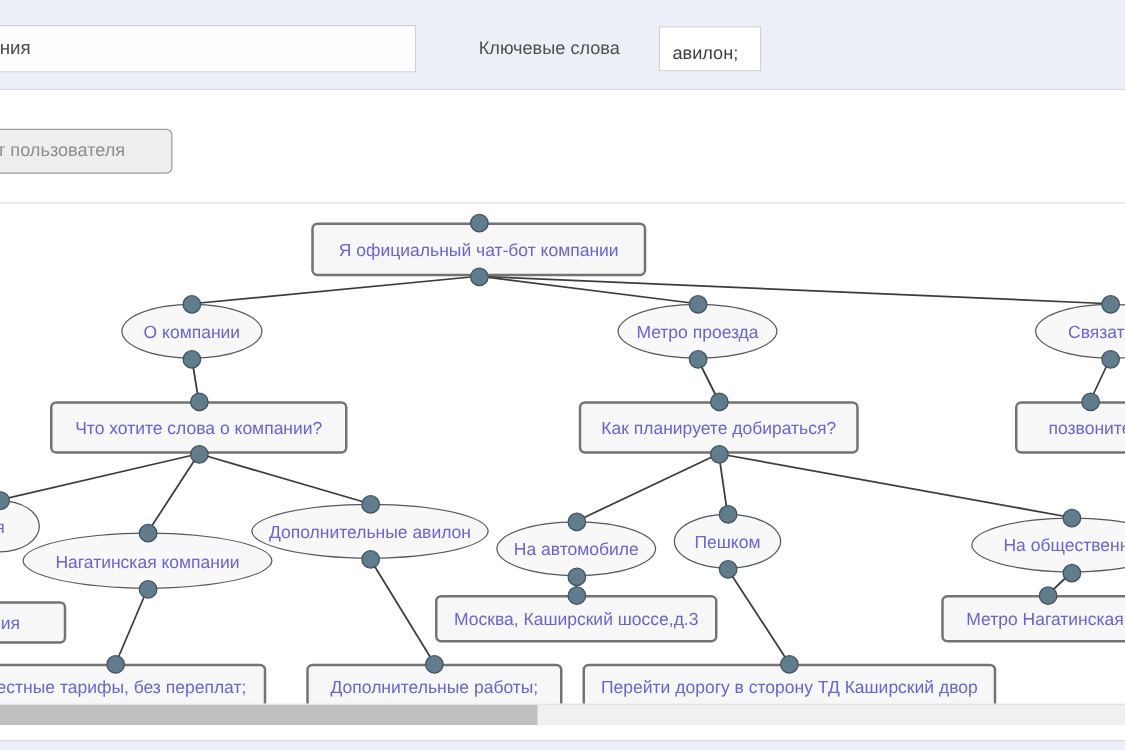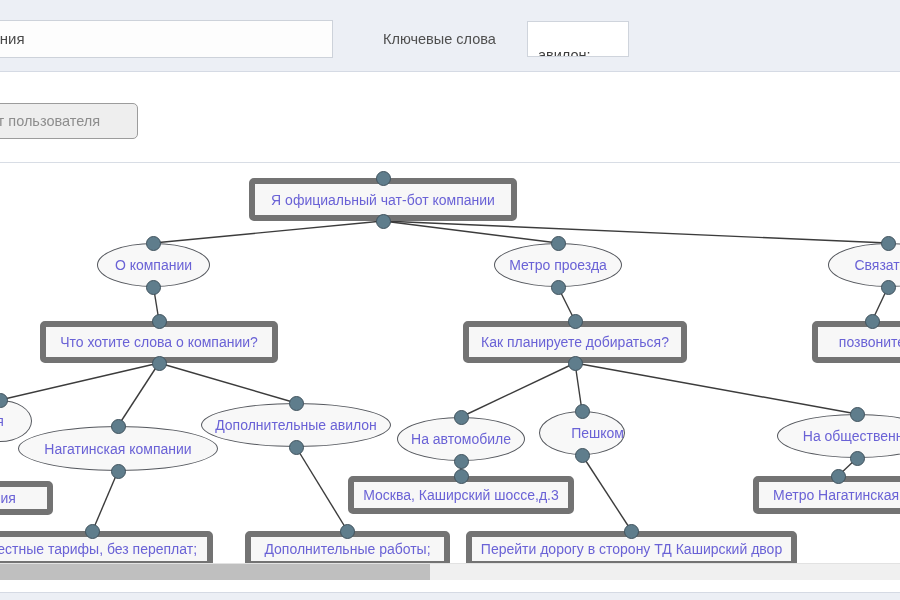--- a/index.html
+++ b/index.html
@@ -43,27 +43,27 @@
   .kw-label {
     position: absolute;
     left: 383px; top: 31px;
     font-size: 14.5px;
     color: #4f4f4f;
     white-space: nowrap;
   }
   .kw-input {
     position: absolute;
     left: 527px; top: 21px;
-    width: 102px; height: 36px;
+    width: 82px; height: 36px;
     background: #ffffff;
     border: 1px solid #cfd4dc;
     box-sizing: border-box;
     font-size: 14.5px;
     color: #3d3d3d;
-    padding: 16px 10px;
+    padding: 4px 10px;
     line-height: 34px;
     white-space: nowrap;
     overflow: hidden;
   }
 
   
   .toolbar {
     position: absolute;
     left: 0; top: 73px;
     width: 900px; height: 90px;
@@ -140,21 +140,21 @@
     display: flex;
     align-items: center;
     justify-content: center;
     color: #6a62d6;
     font-size: 14px;
     white-space: nowrap;
     font-family: "Liberation Sans", sans-serif;
   }
   .node.rect {
     background: #f7f7f7;
-    border: 6px solid #737373;
+    border: 2px solid #737373;
     border-radius: 5px;
   }
   .node.ellipse {
     background: #f8f8f8;
     border: 1px solid #55585e;
     border-radius: 50%;
   }
   .node .lbl { pointer-events: none; }
 
   .dot {
@@ -268,21 +268,21 @@
         </div>
         <div class="node ellipse" style="left: 18px; top: 263px; width: 200px; height: 45px;">
           <span class="lbl">Нагатинская компании</span>
         </div>
         <div class="node ellipse" style="left: 201px; top: 240px; width: 190px; height: 44px;">
           <span class="lbl">Дополнительные авилон</span>
         </div>
         <div class="node ellipse" style="left: 397px; top: 254px; width: 128px; height: 44px; justify-content: center;">
           <span class="lbl">На автомобиле</span>
         </div>
-        <div class="node ellipse" style="left: 539px; top: 248px; width: 86px; height: 44px; justify-content: flex-end;">
+        <div class="node ellipse" style="left: 539px; top: 248px; width: 86px; height: 44px;">
           <span class="lbl">Пешком</span>
         </div>
         <div class="node ellipse" style="left: 777px; top: 251px; width: 160px; height: 44px;">
           <span class="lbl">На общественно</span>
         </div>
         <div class="node rect" style="left: 348px; top: 313px; width: 226px; height: 38px;">
           <span class="lbl">Москва, Каширский шоссе,д.3</span>
         </div>
         <div class="node rect" style="left: 753px; top: 313px; width: 170px; height: 38px;">
           <span class="lbl">Метро Нагатинская.</span>

